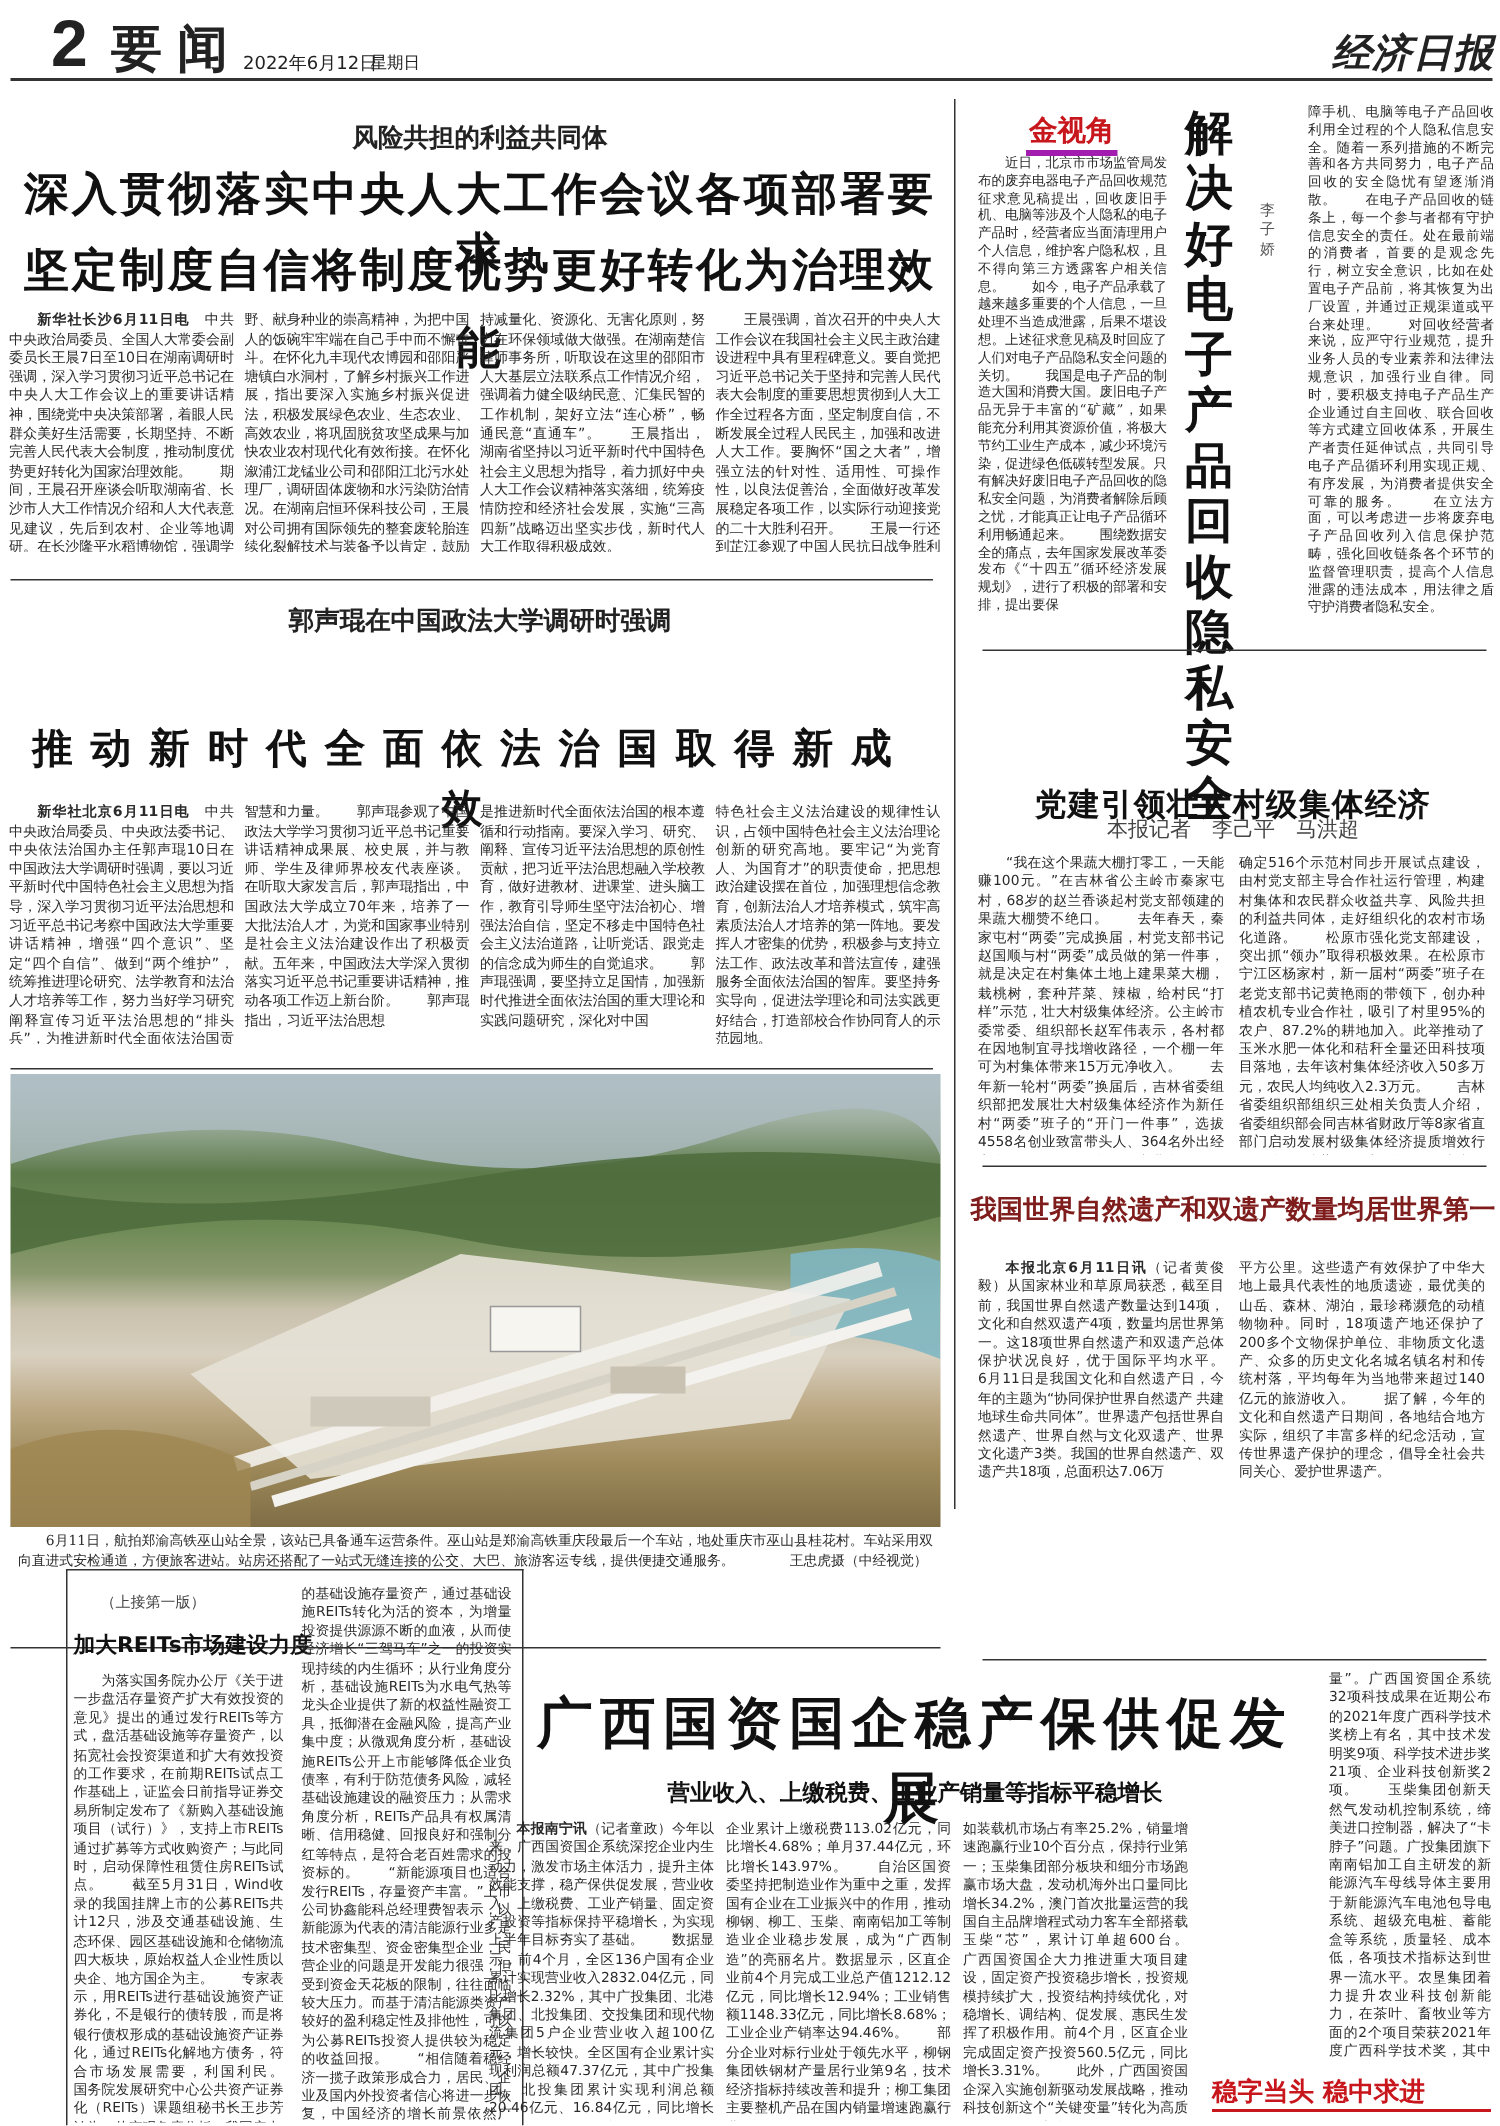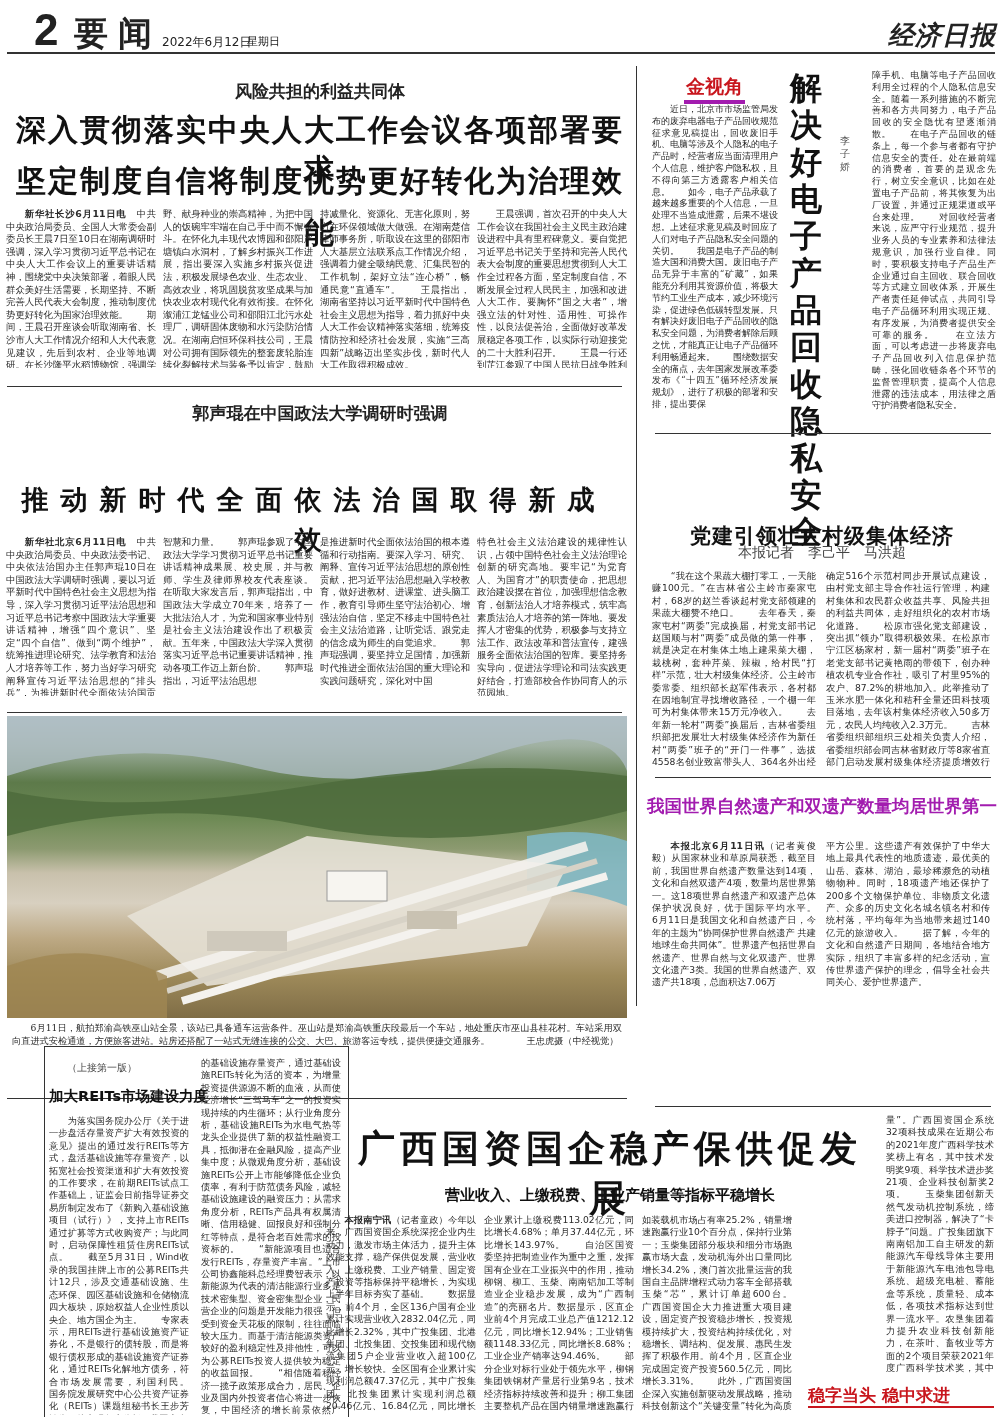--- a/index.html
+++ b/index.html
@@ -84,21 +84,21 @@
     <path d="M0 250 Q80 220 160 260 L160 302 L0 302 Z" fill="#a08752" opacity="0.8"></path>
   </svg>
 </div>
 <div class="abs txt serif" style="left:12px;top:1022px;width:610px;height:55px;overflow:hidden;font-size:9.2px;line-height:12.5px;font-family:'DejaVu Serif',serif;">
   <span>　　6月11日，航拍郑渝高铁巫山站全景，该站已具备通车运营条件。巫山站是郑渝高铁重庆段最后一个车站，地处重庆市巫山县桂花村。车站采用双向直进式安检通道，方便旅客进站。站房还搭配了一站式无缝连接的公交、大巴、旅游客运专线，提供便捷交通服务。</span>　　　　<span style="font-family:'DejaVu Sans',sans-serif;">王忠虎摄（中经视觉）</span>
 </div>
 
 <div class="rule" style="left:655px;top:777px;width:336px;height:1px;"></div>
 
 <div class="abs" style="left:644px;top:780px;width:356px;height:220px;">
-  <div class="abs serif" style="left:0;top:14px;width:356px;text-align:center;font-size:17.5px;font-weight:bold;color:#a21caf;">我国世界自然遗产和双遗产数量均居世界第一</div>
+  <div class="abs serif" style="left:0;top:14px;width:356px;text-align:center;font-size:17.5px;font-weight:bold;color:#7f1d1d;">我国世界自然遗产和双遗产数量均居世界第一</div>
   <div class="abs txt" style="left:8px;top:60px;width:164px;height:160px;overflow:hidden;font-size:9.2px;line-height:12.4px;">
     <p><b>本报北京6月11日讯</b><span>（记者黄俊毅）从国家林业和草原局获悉，截至目前，我国世界自然遗产数量达到14项，文化和自然双遗产4项，数量均居世界第一。这18项世界自然遗产和双遗产总体保护状况良好，优于国际平均水平。　　6月11日是我国文化和自然遗产日，今年的主题为“协同保护世界自然遗产 共建地球生命共同体”。世界遗产包括世界自然遗产、世界自然与文化双遗产、世界文化遗产3类。我国的世界自然遗产、双遗产共18项，总面积达7.06万</span></p>
   </div>
   <div class="abs txt" style="left:182px;top:60px;width:164px;height:160px;overflow:hidden;font-size:9.2px;line-height:12.4px;"><span>平方公里。这些遗产有效保护了中华大地上最具代表性的地质遗迹，最优美的山岳、森林、湖泊，最珍稀濒危的动植物物种。同时，18项遗产地还保护了200多个文物保护单位、非物质文化遗产、众多的历史文化名城名镇名村和传统村落，平均每年为当地带来超过140亿元的旅游收入。　　据了解，今年的文化和自然遗产日期间，各地结合地方实际，组织了丰富多样的纪念活动，宣传世界遗产保护的理念，倡导全社会共同关心、爱护世界遗产。</span></div>
 </div>
 
 <div class="rule" style="left:655px;top:1106px;width:336px;height:1px;"></div>
 <div class="rule" style="left:7px;top:1098px;width:620px;height:1px;"></div>
 
 <div class="abs" style="left:7px;top:1046px;width:305px;height:371px;border:1px solid #333;border-bottom:none;margin-left:37px;">

